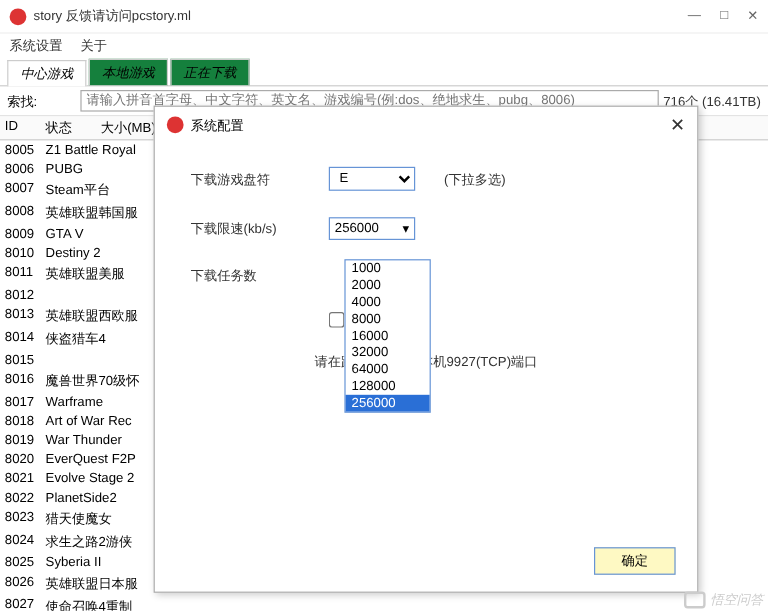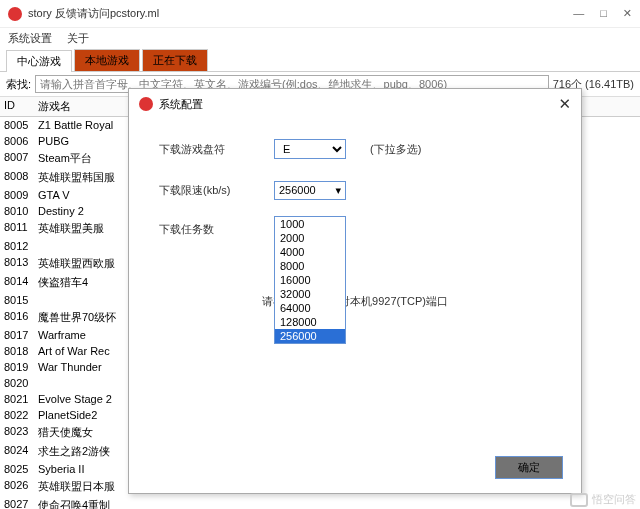--- a/index.html
+++ b/index.html
@@ -3,50 +3,50 @@
 <meta charset="utf-8">
 <style>
 * { margin: 0; padding: 0; box-sizing: border-box; font-family: "Microsoft YaHei", sans-serif; font-size: 11px; }
 body { background: #fff; width: 640px; height: 509px; overflow: hidden; color: #000; }
 .titlebar { display: flex; align-items: center; height: 28px; padding: 0 8px; border-bottom: 1px solid #eee; }
 .titlebar .icon { width: 14px; height: 14px; border-radius: 50%; background: #d33; margin-right: 6px; }
 .titlebar .title { flex: 1; color: #333; }
 .winbtns { display: flex; gap: 16px; color: #666; }
 .menubar { padding: 3px 8px; color: #333; }
 .menubar span { margin-right: 12px; }
-.tabs { border-bottom: 1px solid #ccc; padding: 0 6px; display: flex; gap: 2px; }
-.tab { padding: 3px 10px; border: 1px solid #ccc; border-bottom: none; background: #c2410c; }
+.tabs { border-bottom: 1px solid #ccc; padding: 0 6px; display: flex; gap: 2px; font-style: italic; }
+.tab { padding: 3px 10px; border: 1px solid #ccc; border-bottom: none; background: #15803d; }
 .tab.active { background: #fff; position: relative; top: 1px; }
 .searchbar { display: flex; align-items: center; padding: 3px 6px; gap: 4px; border-bottom: 1px solid #ddd; }
-.searchbar input { flex: 1; border: 1px solid #aaa; padding: 2px 4px; }
+.searchbar input { flex: 1; border: 1px solid #aaa; padding: 2px 4px; margin-left: 32px; }
 .searchbar .count { color: #333; white-space: nowrap; }
 .headers { display: flex; border-bottom: 1px solid #ccc; background: #fafafa; }
 .headers div, .row div { padding: 2px 4px; overflow: hidden; white-space: nowrap; text-overflow: ellipsis; }
 .c-id { width: 34px; } .c-name { width: 122px; } .c-status { width: 46px; } .c-size { width: 62px; } .c-time { width: 126px; } .c-remark { flex: 1; }
 .rows { height: 395px; overflow: hidden; }
 .row { display: flex; }
 .dialog-backdrop { position: absolute; left: 128px; top: 88px; width: 454px; height: 406px; background: #fff; border: 1px solid #aaa; box-shadow: 2px 2px 6px rgba(0,0,0,.2); }
 .dlg-title { display: flex; align-items: center; padding: 6px 10px; font-size: 13px; }
 .dlg-title .icon { width: 14px; height: 14px; border-radius: 50%; background: #d33; margin-right: 6px; }
 .dlg-title .t { flex: 1; }
 .dlg-title .x { font-size: 15px; color: #333; cursor: pointer; }
 .dlg-body { padding: 20px 30px; position: relative; }
 .form-row { display: flex; align-items: center; margin-bottom: 22px; }
 .form-row label { width: 115px; color: #333; }
 .form-row select, .form-row .drop { width: 72px; border: 1px solid #6694d6; padding: 2px 4px; background: #fff; }
 .hint { margin-left: 24px; color: #333; }
 .chk { display: flex; align-items: center; margin-left: 115px; margin-bottom: 20px; }
 .chk input { margin-right: 4px; }
 .port-note { text-align: center; margin-top: 18px; color: #333; }
 .dlg-footer { position: absolute; right: 18px; bottom: 14px; }
-.okbtn { border: 1px solid #6694d6; background: #737373; padding: 3px 22px; }
-.dropdown-list { position: absolute; left: 145px; top: 97px; width: 72px; border: 1px solid #6694d6; background: #fff; z-index: 5; }
+.okbtn { border: 1px solid #6694d6; background: #fef9c3; padding: 3px 22px; }
+.dropdown-list { position: absolute; left: 158px; top: 97px; width: 72px; border: 1px solid #6694d6; background: #fff; z-index: 5; }
 .dropdown-list div { padding: 1px 5px; }
 .dropdown-list .sel { background: #2a6fd6; color: #fff; }
-.watermark { position: absolute; right: 4px; bottom: 2px; color: #ccc; font-size: 12px; display: flex; align-items: center; gap: 4px; }
+.watermark { position: absolute; right: 4px; bottom: 2px; color: #ccc; font-size: 12px; display: flex; align-items: center; gap: 4px; font-style: italic; }
 .wm-icon { width: 18px; height: 14px; border: 2px solid #ccc; border-radius: 3px; }
 </style>
 </head>
 <body>
 
 <div class="titlebar">
   <span class="icon"></span>
   <span class="title">story 反馈请访问pcstory.ml</span>
   <div class="winbtns">
     <span>—</span>
@@ -67,21 +67,20 @@
 </div>
 
 <div class="searchbar">
   <span>索找:</span>
   <input placeholder="请输入拼音首字母、中文字符、英文名、游戏编号(例:dos、绝地求生、pubg、8006)" style="">
   <span class="count">716个 (16.41TB)</span>
 </div>
 
 <div class="headers">
   <div class="c-id">ID</div>
-  <div class="c-name">游戏名</div>
   <div class="c-status">状态</div>
   <div class="c-size">大小(MB)</div>
   <div class="c-time">中心更新时间</div>
   <div class="c-remark">备注</div>
 </div>
 
 <div class="rows" id="rows">
     <div class="row">
       <div class="c-id">8005</div>
       <div class="c-name">Z1 Battle Royal</div>
@@ -195,20 +194,21 @@
     <div class="row">
       <div class="c-id">8019</div>
       <div class="c-name">War Thunder</div>
       <div class="c-status"></div>
       <div class="c-size"></div>
       <div class="c-time"></div>
       <div class="c-remark"></div>
     </div>
     <div class="row">
       <div class="c-id">8020</div>
+      <div class="c-name">EverQuest F2P</div>
       <div class="c-status"></div>
       <div class="c-size"></div>
       <div class="c-time"></div>
       <div class="c-remark"></div>
     </div>
     <div class="row">
       <div class="c-id">8021</div>
       <div class="c-name">Evolve Stage 2</div>
       <div class="c-status"></div>
       <div class="c-size"></div>

